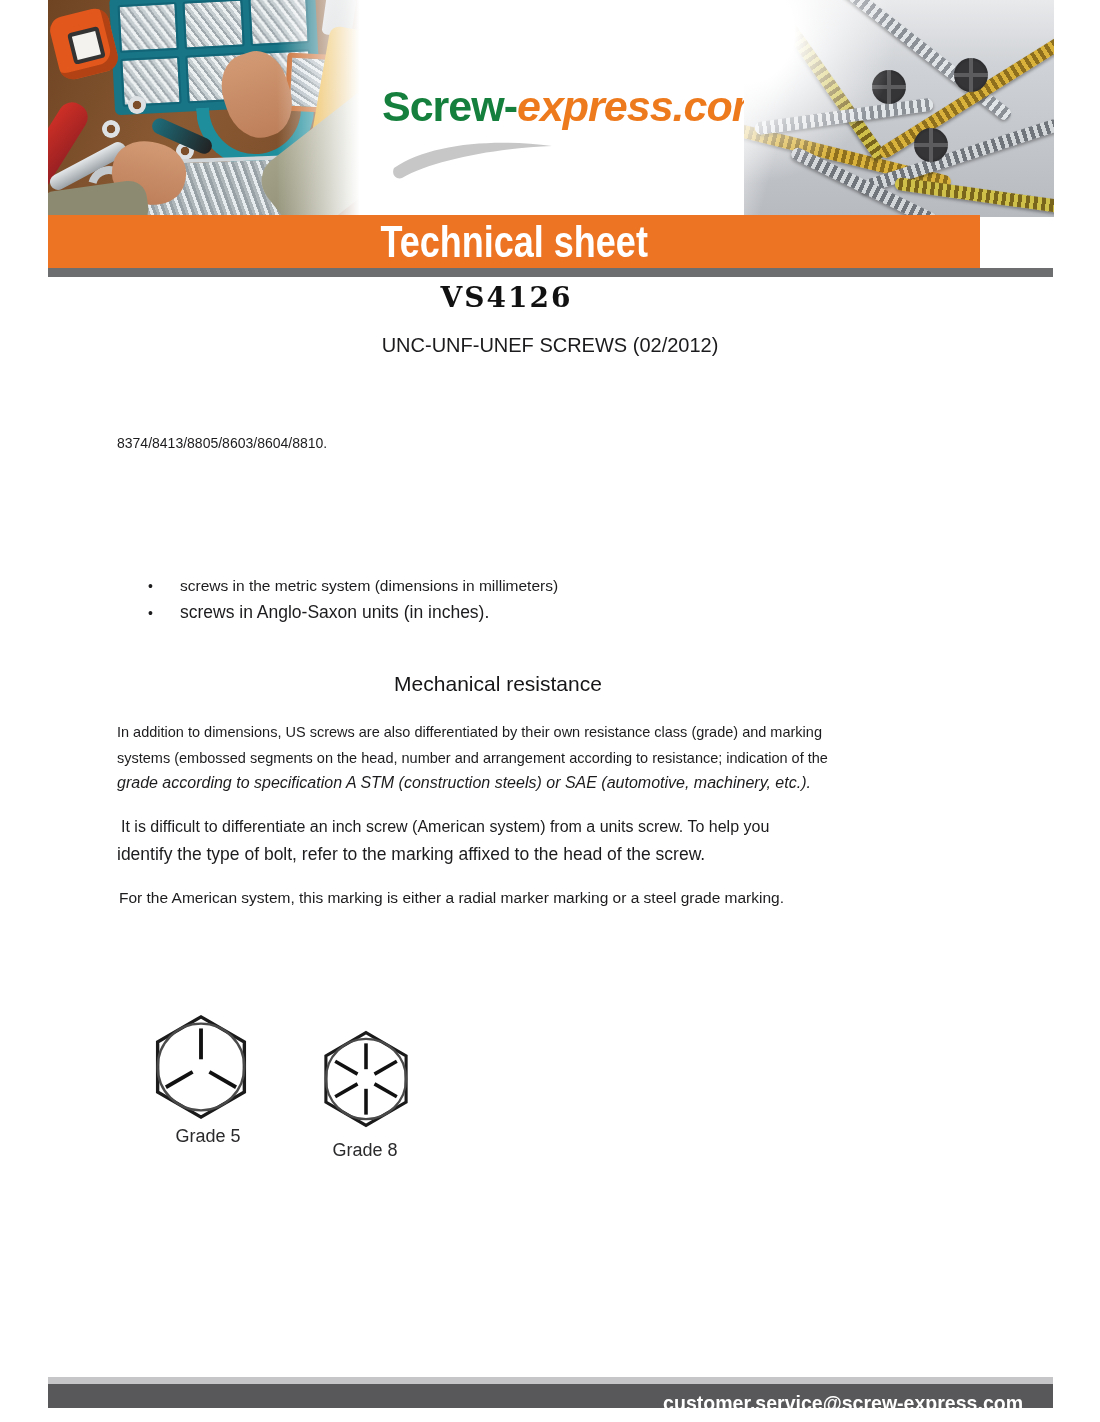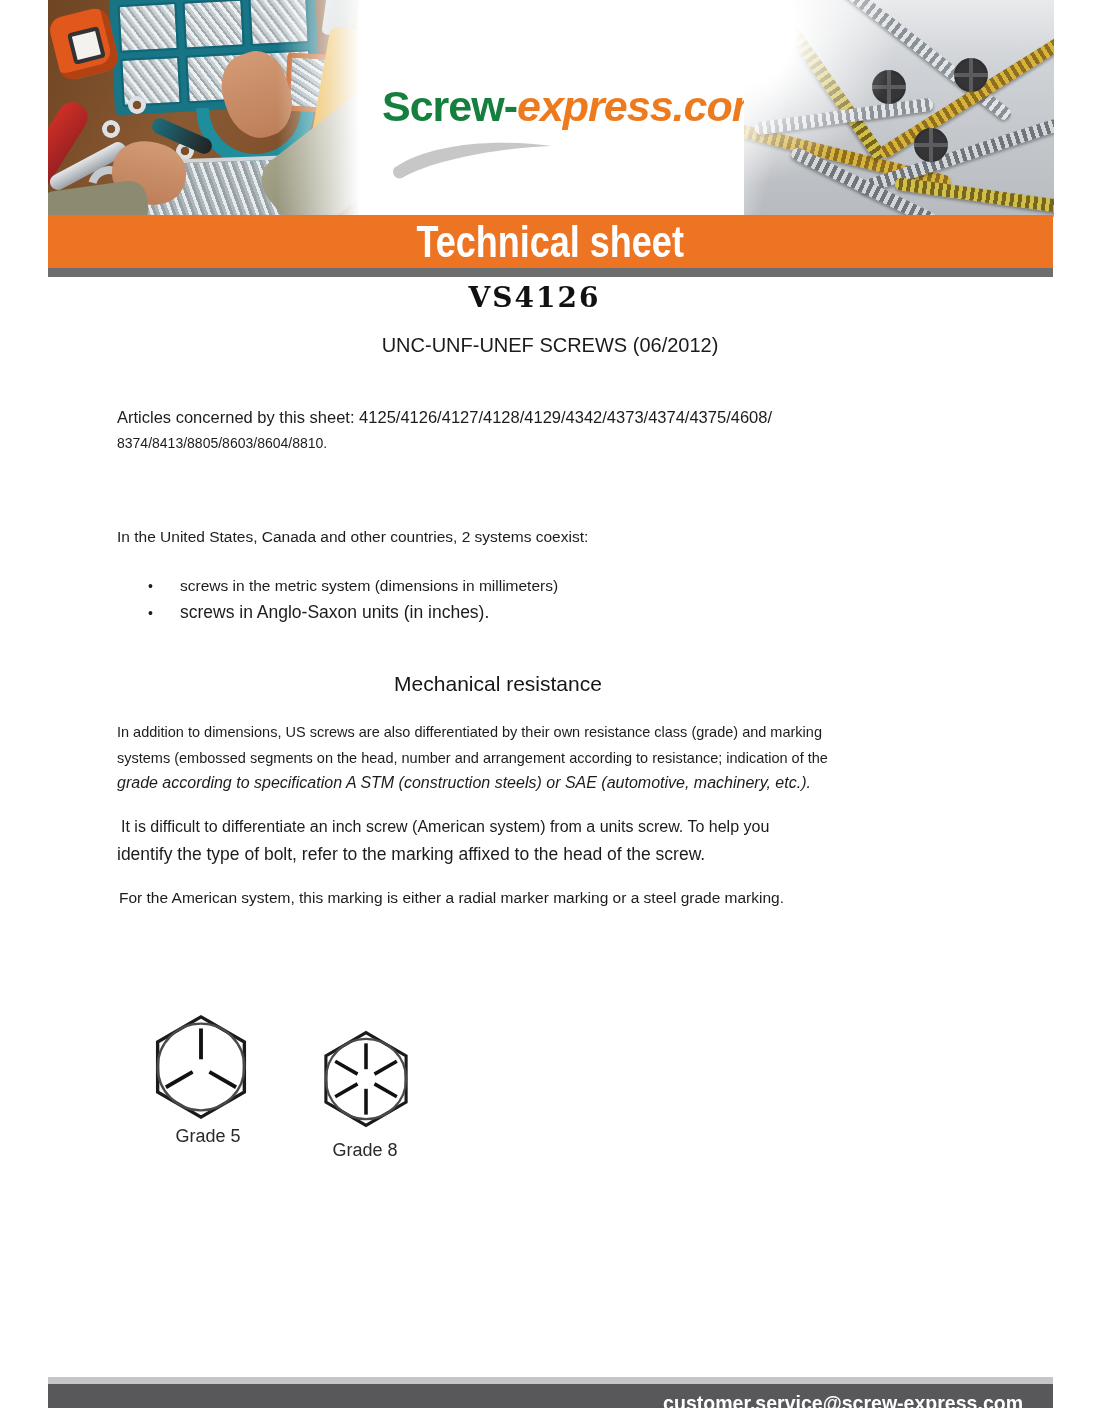--- a/index.html
+++ b/index.html
@@ -63,29 +63,29 @@
                linear-gradient(105deg,#ffffff 0%,rgba(255,255,255,0) 20%);}
 
   
   .logo{position:absolute;left:382px;top:82px;width:350px;white-space:nowrap;
     font-size:43px;font-weight:700;letter-spacing:-1px;}
   .logo .p1{color:#15803d;}
   .logo .p2{color:#ee7a1e;font-style:italic;}
   .logo-swoosh{position:absolute;left:6px;top:52px;}
 
   
-  .banner{position:absolute;left:48px;top:215px;width:1005px;height:53px;background:#ed7423;
+  .banner{position:absolute;left:48px;top:215px;width:932px;height:53px;background:#ed7423;
     text-align:center;line-height:53px;}
   .banner-text{display:inline-block;color:#ffffff;font-weight:800;font-size:45px;
     transform:scaleX(.8);transform-origin:center;letter-spacing:0;}
   .divider{position:absolute;left:48px;top:268px;width:1005px;height:9px;background:#6d6e70;}
 
   
   .doc-code{position:absolute;left:0;top:281px;width:1013px;text-align:center;
-    font-family:"DejaVu Serif","Liberation Serif",serif;font-weight:700;font-size:28px;letter-spacing:2px;color:#111;margin-left:28px;}
+    font-family:"DejaVu Serif","Liberation Serif",serif;font-weight:700;font-size:28px;letter-spacing:2px;color:#111;}
   .doc-subtitle{position:absolute;left:0;top:334px;width:1100px;text-align:center;font-size:20px;color:#1b1b1d;}
   .txt{position:absolute;left:117px;color:#1c1c1e;}
   .t-articles1{top:408px;font-size:16.5px;}
   .t-articles2{top:435px;font-size:14px;}
   .t-intro{top:528px;font-size:15.5px;}
   .bullet-list{position:absolute;left:148px;top:574px;margin:0;padding:0;list-style:none;}
   .bullet-list li{display:flex;align-items:baseline;}
   .bullet-dot{width:32px;font-size:14px;color:#1c1c1e;}
   .b1{font-size:15.5px;line-height:24px;}
   .b2{font-size:17.5px;line-height:28px;}
@@ -165,26 +165,24 @@
     <div class="phillips-head" style="left:210px;top:58px;"></div>
     <div class="phillips-head" style="left:170px;top:128px;"></div>
   </div>
 
   <div class="banner">
     <span class="banner-text">Technical sheet</span>
   </div>
   <div class="divider"></div>
 
   <div class="doc-code">VS4126</div>
-  <div class="doc-subtitle">UNC-UNF-UNEF SCREWS (06/2012)</div>
-
-  <div class="txt t-articles1">Articles concerned by this sheet: 4125/4126/4127/4128/4129/4342/4373/4374/4375/4608/</div>
+  <div class="doc-subtitle">UNC-UNF-UNEF SCREWS (02/2012)</div>
+
   <div class="txt t-articles2">8374/8413/8805/8603/8604/8810.</div>
 
-  <div class="txt t-intro">In the United States, Canada and other countries, 2 systems coexist:</div>
 
   <ul class="bullet-list">
     <li class="b1">
       <span class="bullet-dot">•</span>
       <span>screws in the metric system (dimensions in millimeters)</span>
     </li>
     <li class="b2">
       <span class="bullet-dot">•</span>
       <span>screws in Anglo-Saxon units (in inches).</span>
     </li>

